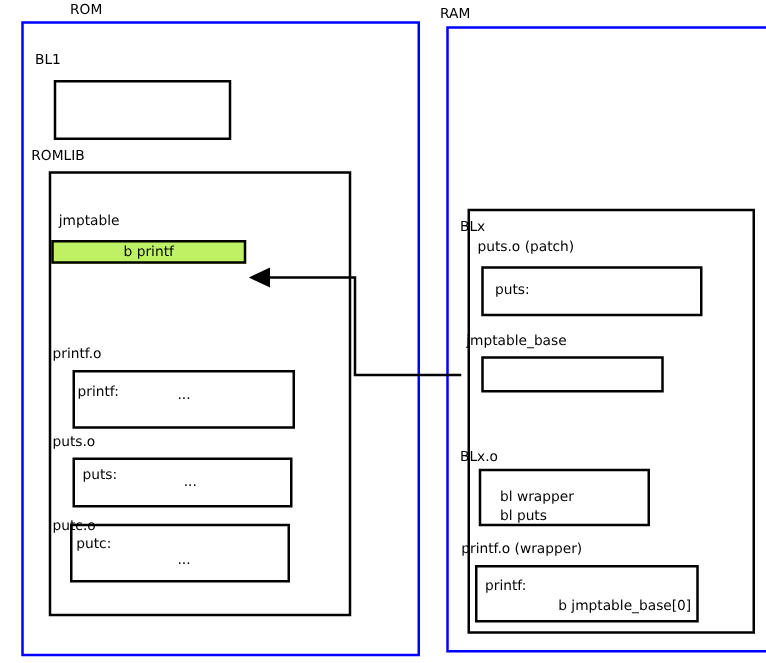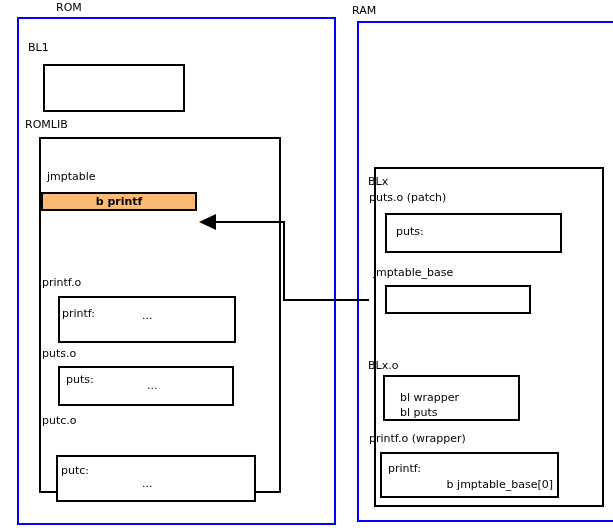--- a/index.html
+++ b/index.html
@@ -5,22 +5,22 @@
   html,body{margin:0;padding:0;background:#ffffff;}
   #canvas{
     position:relative;width:613px;height:530px;background:#ffffff;
     font-family:"DejaVu Sans","Liberation Sans",sans-serif;
     font-size:11px;color:#000;overflow:hidden;
   }
   .lbl{position:absolute;white-space:nowrap;line-height:13px;}
   .bluebox{position:absolute;border:2px solid #0000ff;box-sizing:border-box;background:transparent;}
   .blackbox{position:absolute;border:2px solid #000000;box-sizing:border-box;background:#ffffff;}
   .row{
-    position:absolute;border:2px solid #000;box-sizing:border-box;background:#fdba74;
-    display:flex;align-items:center;justify-content:center;line-height:12px;font-weight:bold;
+    position:absolute;border:2px solid #000;box-sizing:border-box;background:#bef264;
+    display:flex;align-items:center;justify-content:center;line-height:12px;
   }
   .inner-txt{position:absolute;white-space:nowrap;line-height:13px;}
   svg.overlay{position:absolute;left:0;top:0;pointer-events:none;z-index:6;}
   .boxlayer{z-index:2;margin-left:16px;}
   .txtlayer{z-index:4;}
 </style>
 </head>
 <body>
 
 <div id="canvas">
@@ -43,32 +43,32 @@
     <span class="inner-txt" style="left:82px;top:11px;">...</span>
   </div>
 
   <div class="lbl txtlayer" style="left:42px;top:347px;">puts.o</div>
   <div class="blackbox boxlayer" style="left:42px;top:366px;width:176px;height:40px;">
     <span class="inner-txt" style="left:6px;top:5px;">puts:</span>
     <span class="inner-txt" style="left:87px;top:11px;">...</span>
   </div>
 
   <div class="lbl txtlayer" style="left:42px;top:414px;">putc.o</div>
-  <div class="blackbox boxlayer" style="left:40px;top:455px;width:200px;height:47px;">
+  <div class="blackbox boxlayer" style="left:40px;top:419px;width:176px;height:47px;">
     <span class="inner-txt" style="left:3px;top:7px;">putc:</span>
     <span class="inner-txt" style="left:84px;top:20px;">...</span>
   </div>
 
   <div class="lbl txtlayer" style="left:352px;top:4px;">RAM</div>
   <div class="bluebox boxlayer" style="left:341px;top:21px;width:268px;height:501px;"></div>
 
   <div class="blackbox boxlayer" style="left:358px;top:167px;width:230px;height:340px;"></div>
   <div class="lbl txtlayer" style="left:368px;top:175px;">BLx</div>
 
-  <div class="lbl txtlayer" style="left:369px;top:191px;">puts.o (patch)</div>
+  <div class="lbl txtlayer" style="left:382px;top:191px;">puts.o (patch)</div>
   <div class="blackbox boxlayer" style="left:369px;top:213px;width:177px;height:40px;">
     <span class="inner-txt" style="left:9px;top:10px;">puts:</span>
   </div>
 
   <div class="lbl txtlayer" style="left:373px;top:266px;">jmptable_base</div>
   <div class="blackbox boxlayer" style="left:369px;top:285px;width:146px;height:29px;"></div>
 
   <div class="lbl txtlayer" style="left:368px;top:359px;">BLx.o</div>
   <div class="blackbox boxlayer" style="left:367px;top:375px;width:137px;height:46px;">
     <span class="inner-txt" style="left:15px;top:14px;">bl wrapper</span>

